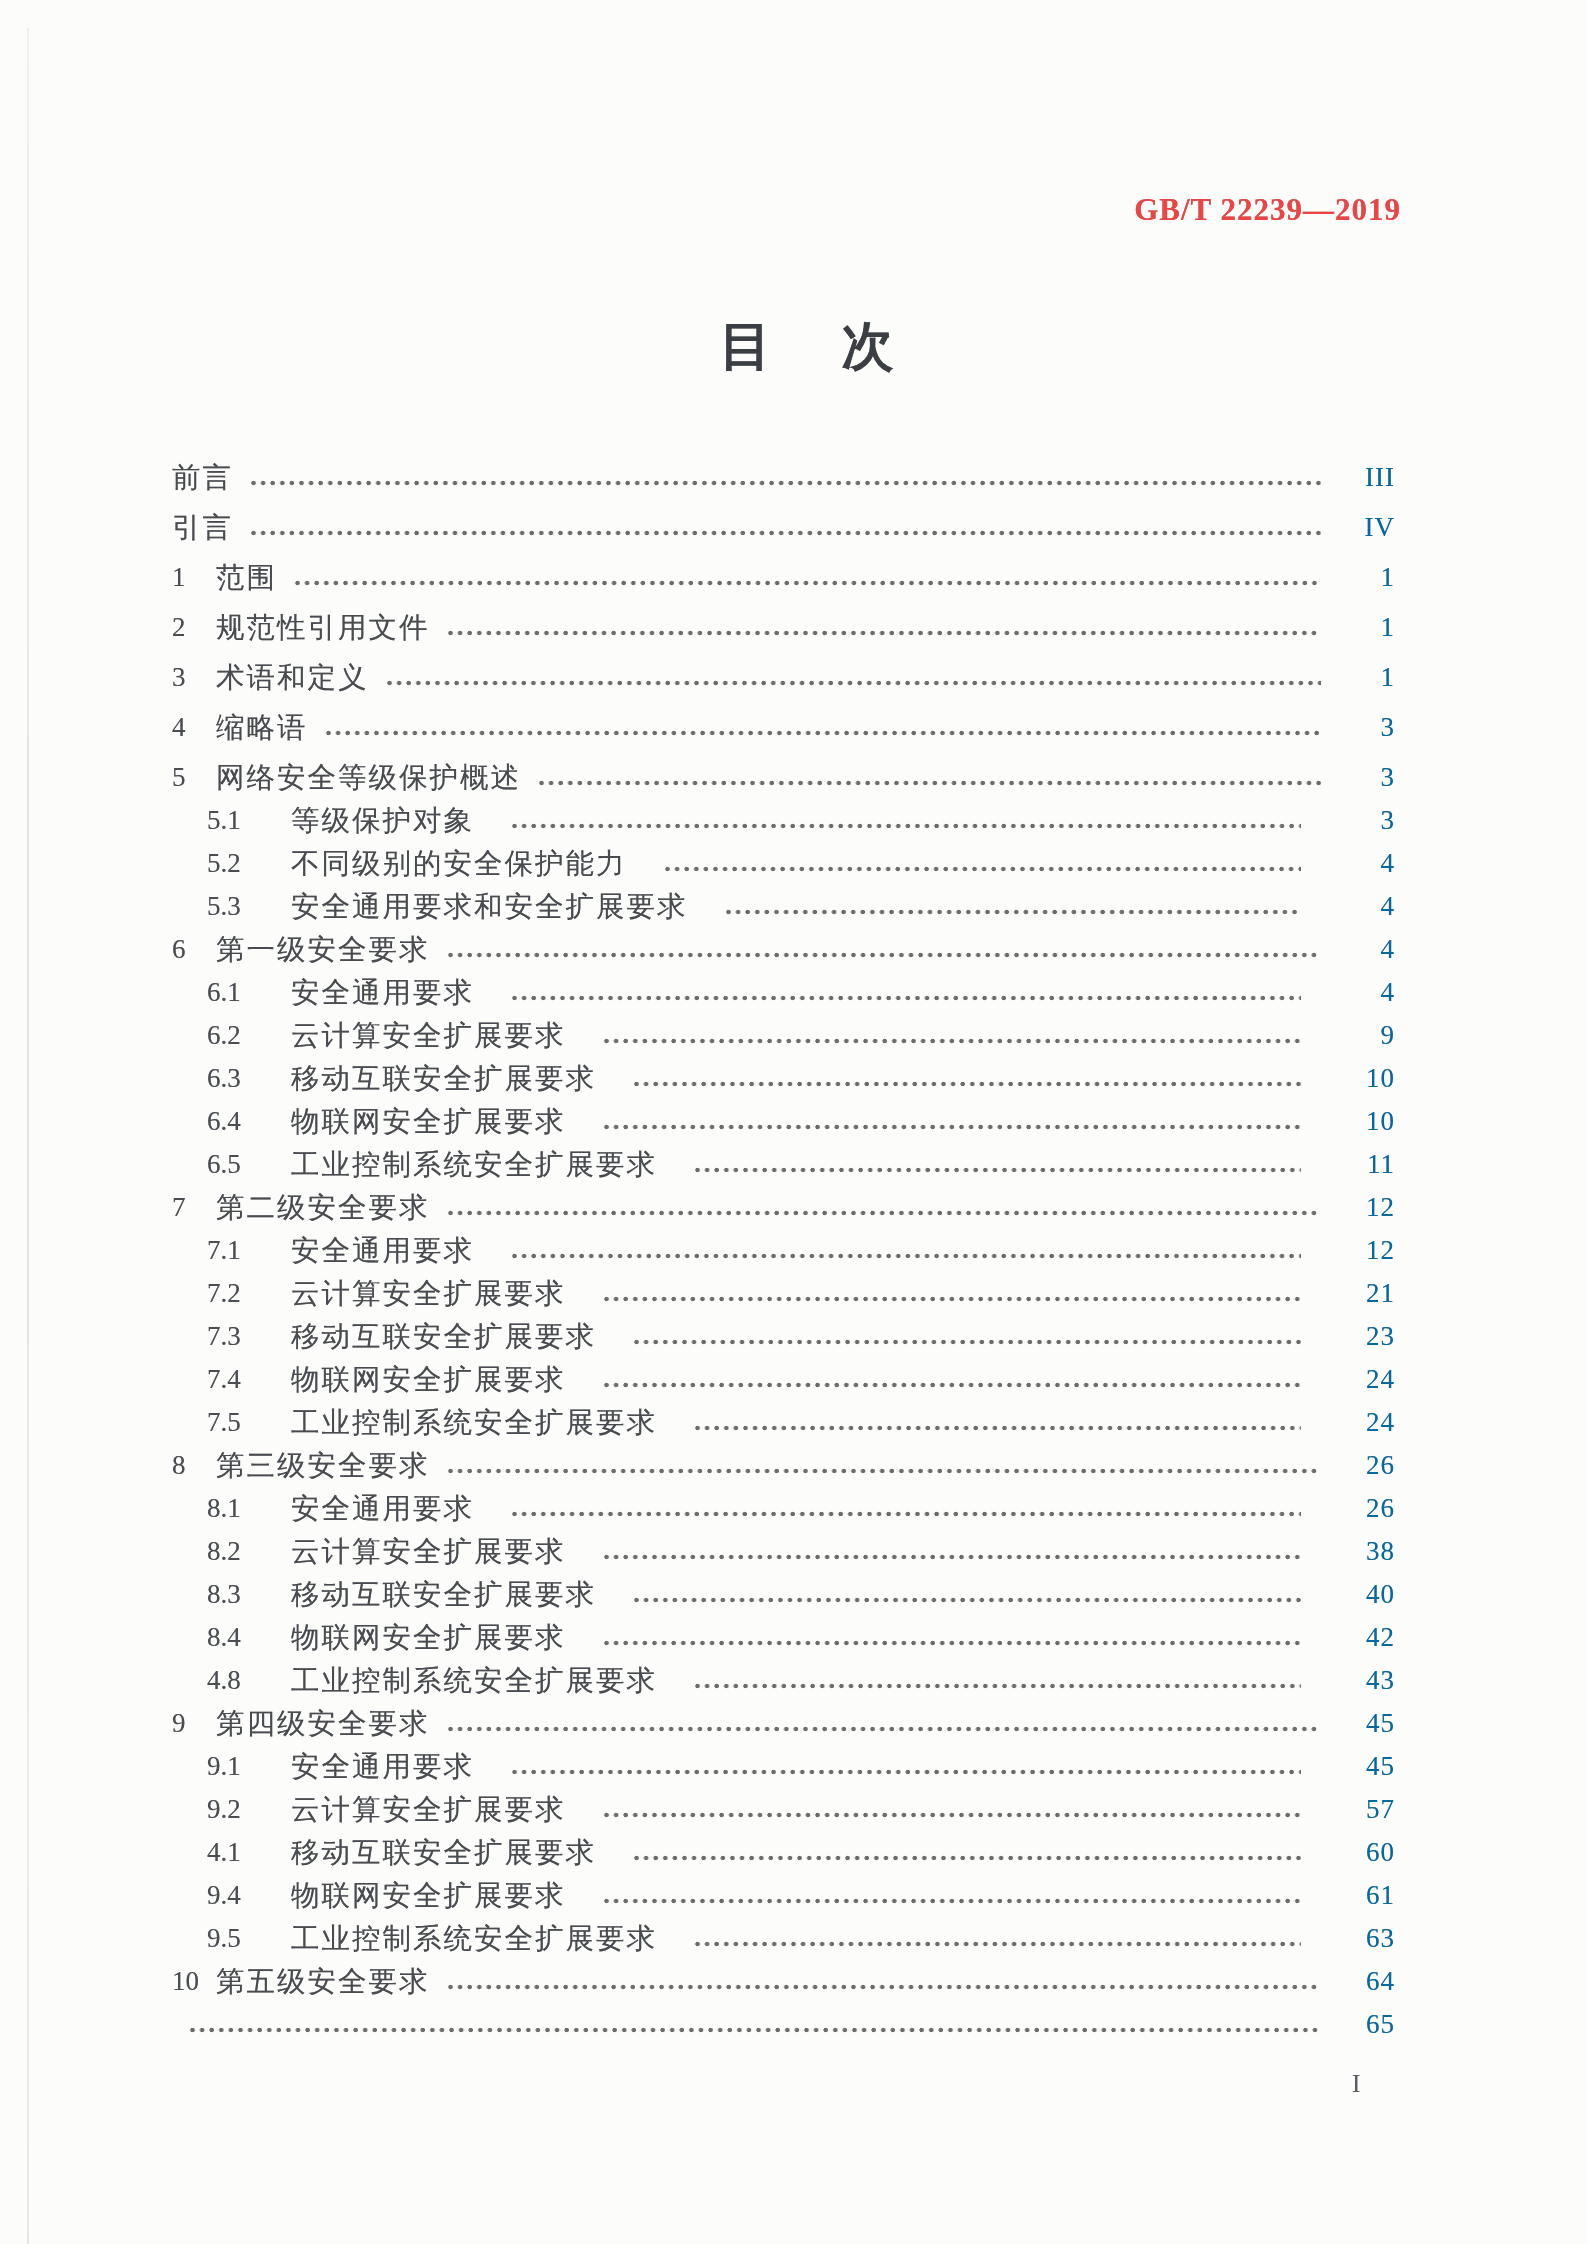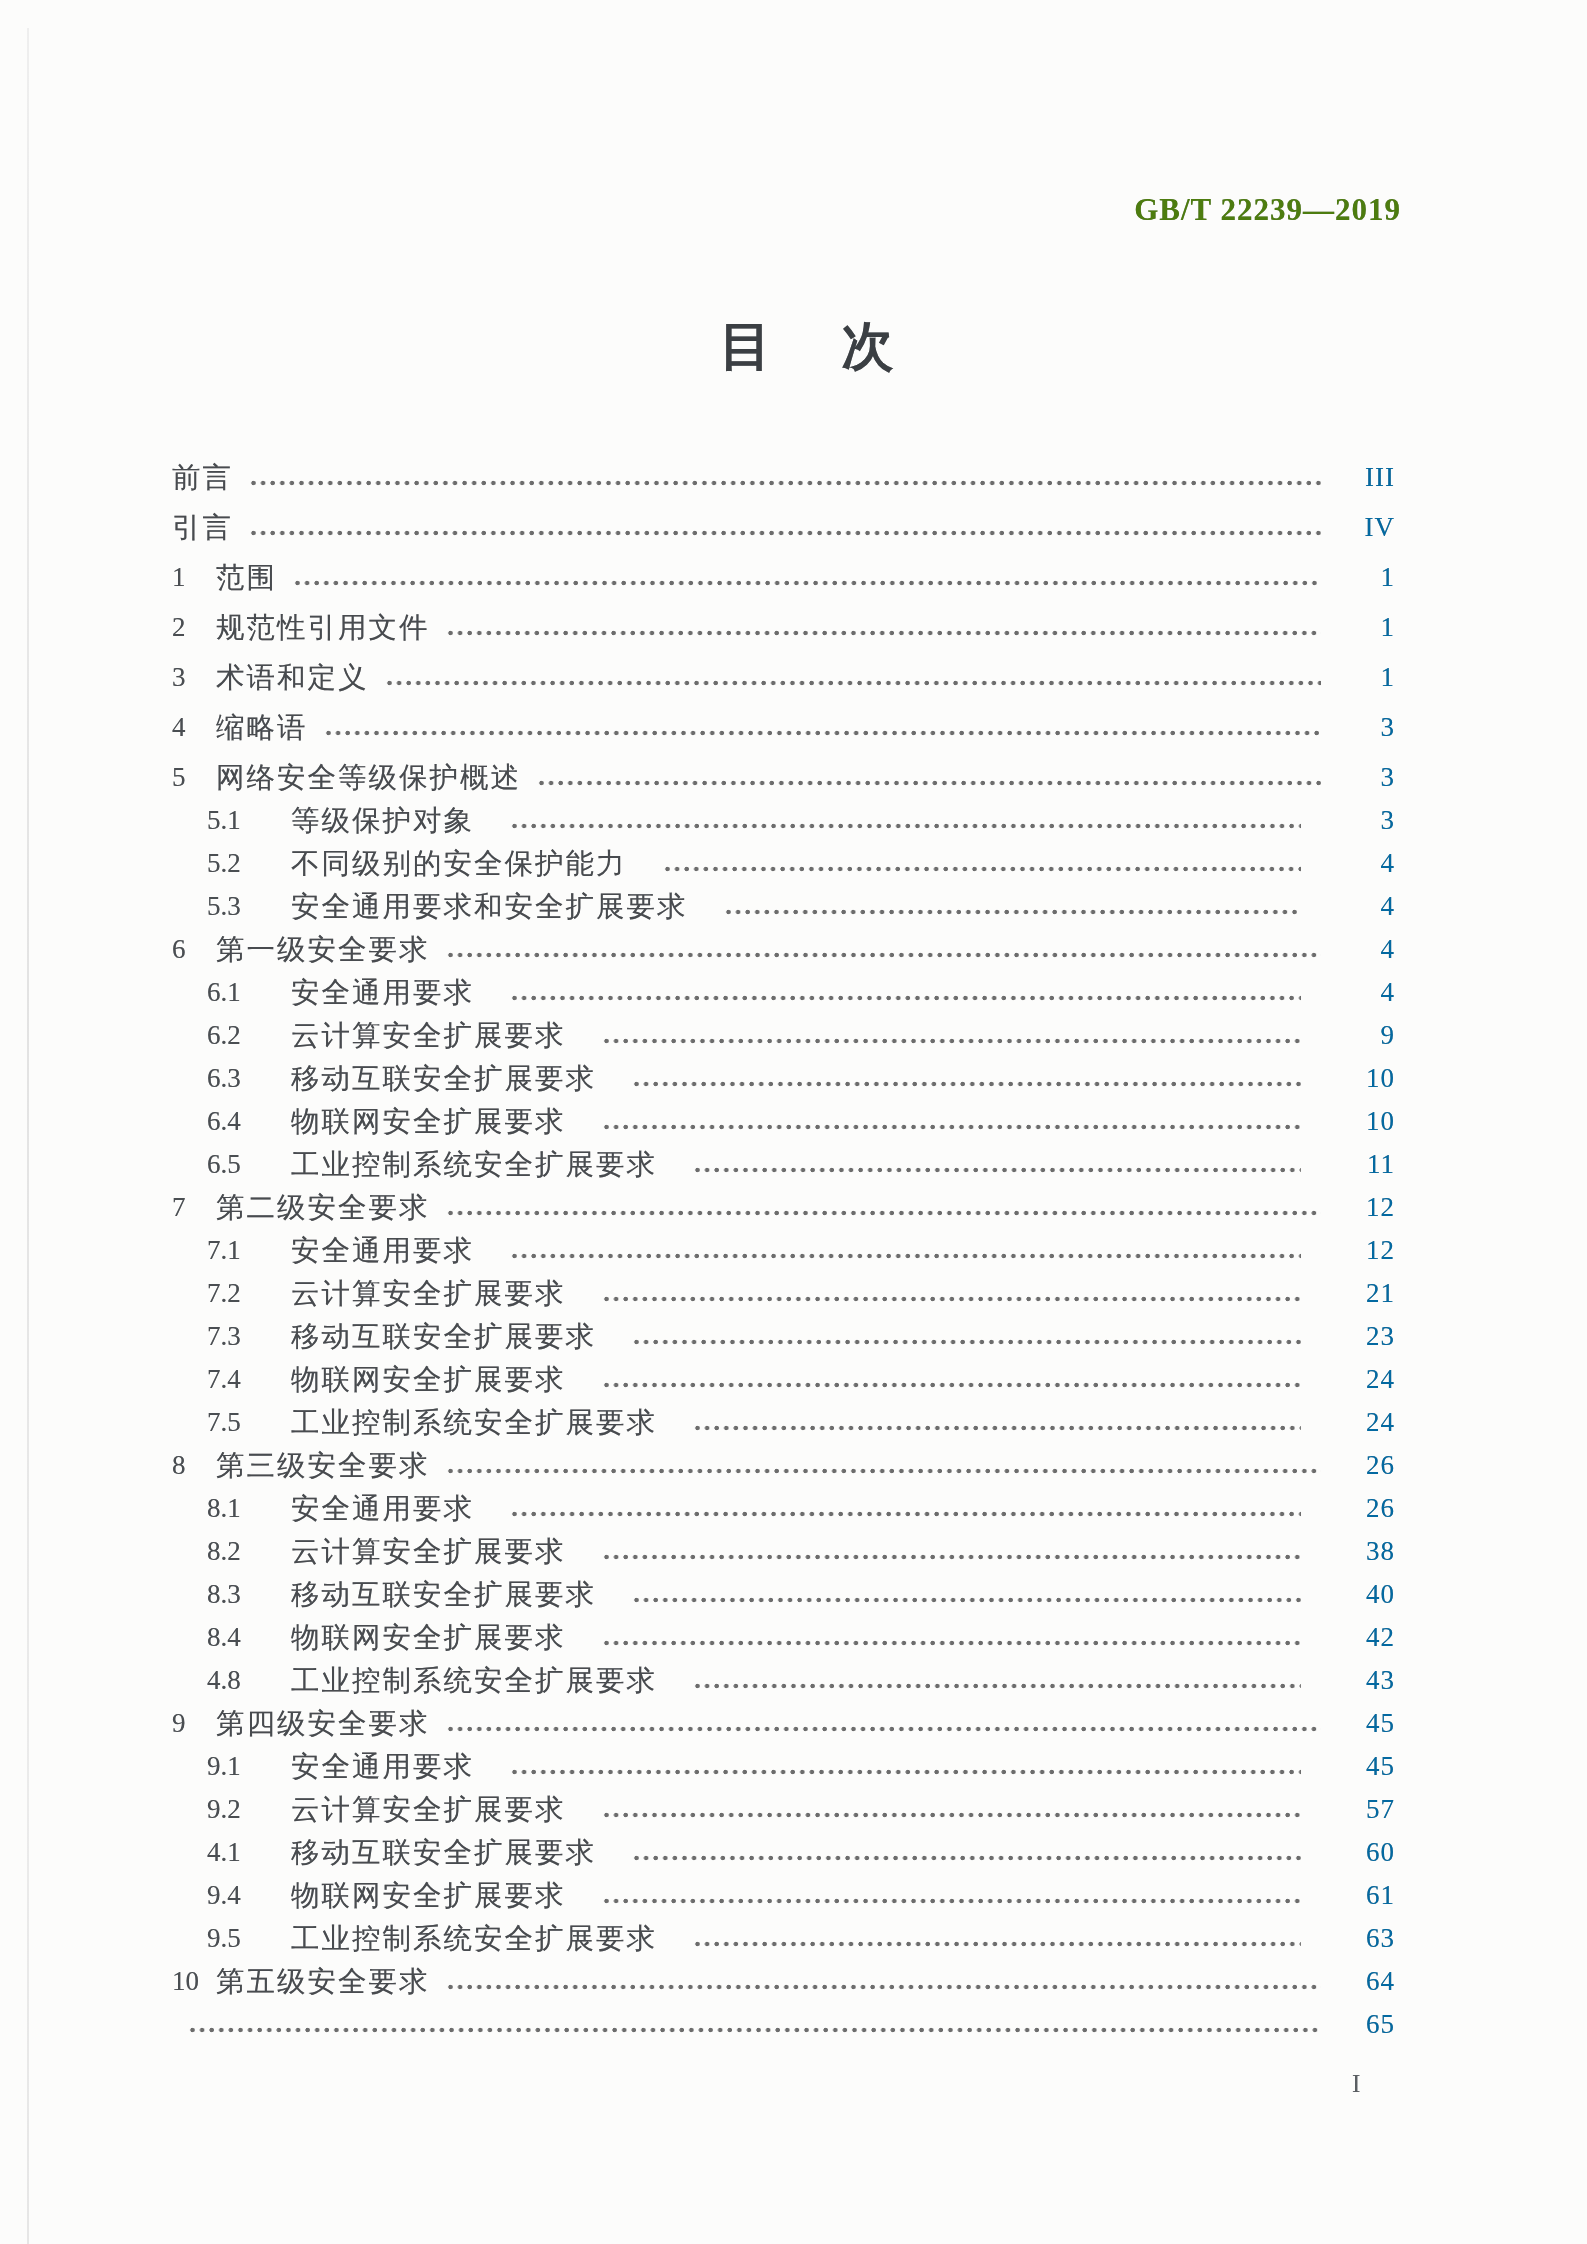--- a/index.html
+++ b/index.html
@@ -14,21 +14,21 @@
   }
   
   .scan-line{
     position:absolute;left:27px;top:28px;bottom:0;width:2px;
     background:linear-gradient(to bottom,#ececec,#dedede 45%,#e8e8e8 80%,#e2e2e2);
     opacity:.85;
   }
   .doc-number{
     position:absolute;top:192px;right:186px;
     font-size:31px;font-weight:600;letter-spacing:1px;
-    color:#4d7c0f;
+    color:#ef4444;
     text-shadow:0 0 .5px rgba(61,65,69,.55);
   }
   .toc-title{
     position:absolute;top:312px;left:13px;width:100%;
     margin:0;text-align:center;
     font-size:52px;font-weight:700;color:#3b3f43;
     letter-spacing:70px;text-indent:70px;
     text-shadow:0 0 .6px rgba(59,63,67,.6);
   }
   .toc{

